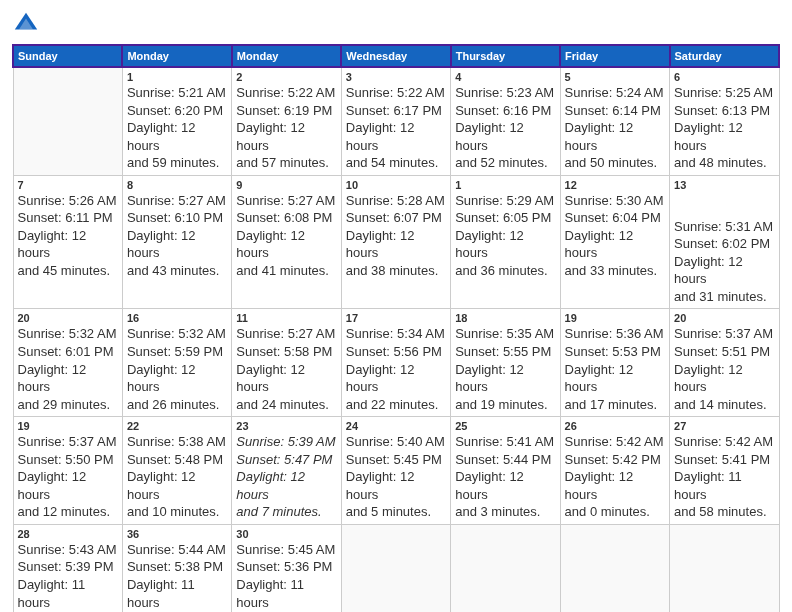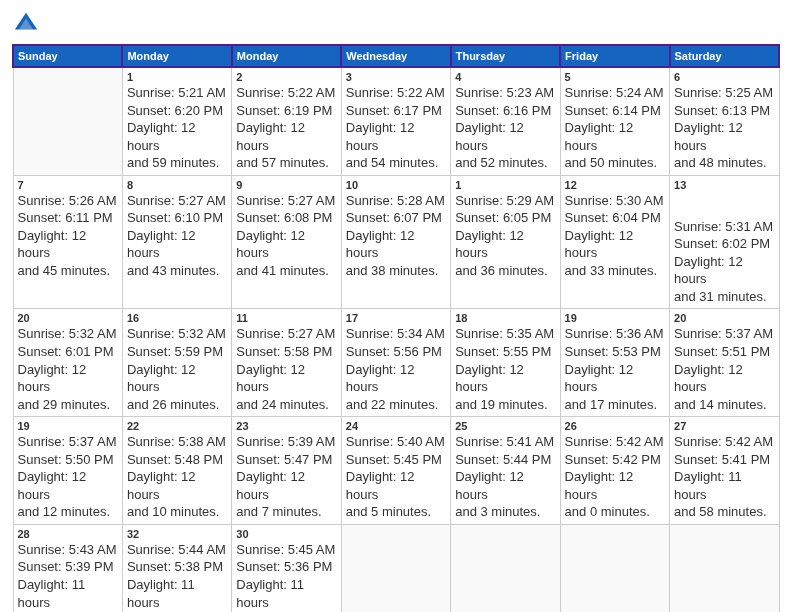--- a/index.html
+++ b/index.html
@@ -277,21 +277,21 @@
           </td>
           <td>
             <span class="day-num">22</span>
             <div class="day-info" style="white-space: pre-line;">Sunrise: 5:38 AM
 Sunset: 5:48 PM
 Daylight: 12 hours
 and 10 minutes.</div>
           </td>
           <td>
             <span class="day-num">23</span>
-            <div class="day-info" style="white-space: pre-line;">Sunrise: 5:39 AM
+            <div class="day-info" style="white-space: pre-line; font-style: italic;">Sunrise: 5:39 AM
 Sunset: 5:47 PM
 Daylight: 12 hours
 and 7 minutes.</div>
           </td>
           <td>
             <span class="day-num">24</span>
             <div class="day-info" style="white-space: pre-line;">Sunrise: 5:40 AM
 Sunset: 5:45 PM
 Daylight: 12 hours
 and 5 minutes.</div>
@@ -320,21 +320,21 @@
         </tr>
         <tr>
           <td>
             <span class="day-num">28</span>
             <div class="day-info" style="white-space: pre-line;">Sunrise: 5:43 AM
 Sunset: 5:39 PM
 Daylight: 11 hours
 and 55 minutes.</div>
           </td>
           <td>
-            <span class="day-num">32</span>
+            <span class="day-num">36</span>
             <div class="day-info" style="white-space: pre-line;">Sunrise: 5:44 AM
 Sunset: 5:38 PM
 Daylight: 11 hours
 and 53 minutes.</div>
           </td>
           <td>
             <span class="day-num">30</span>
             <div class="day-info" style="white-space: pre-line;">Sunrise: 5:45 AM
 Sunset: 5:36 PM
 Daylight: 11 hours

